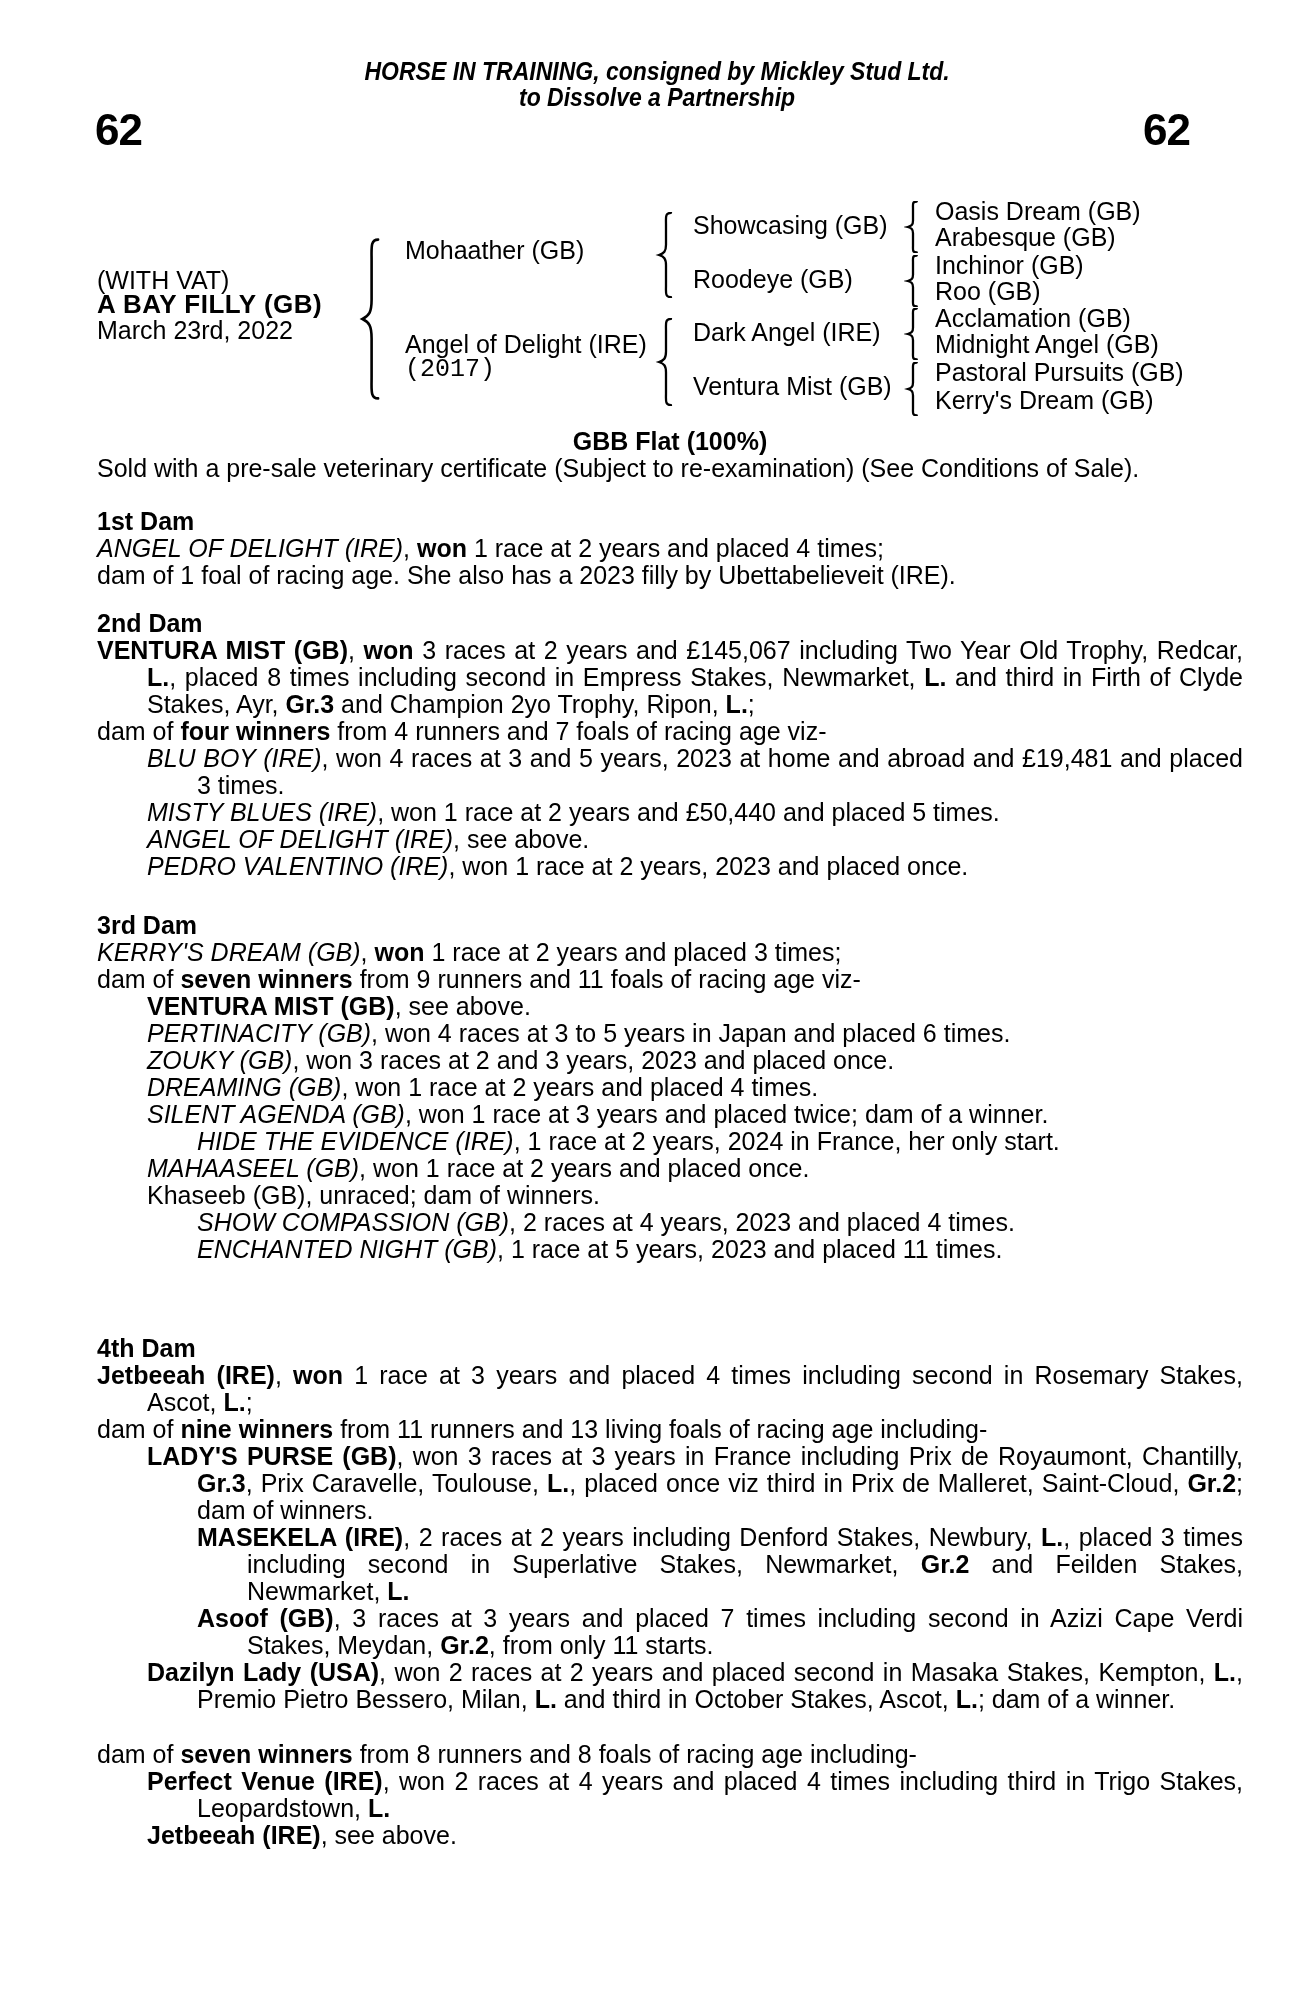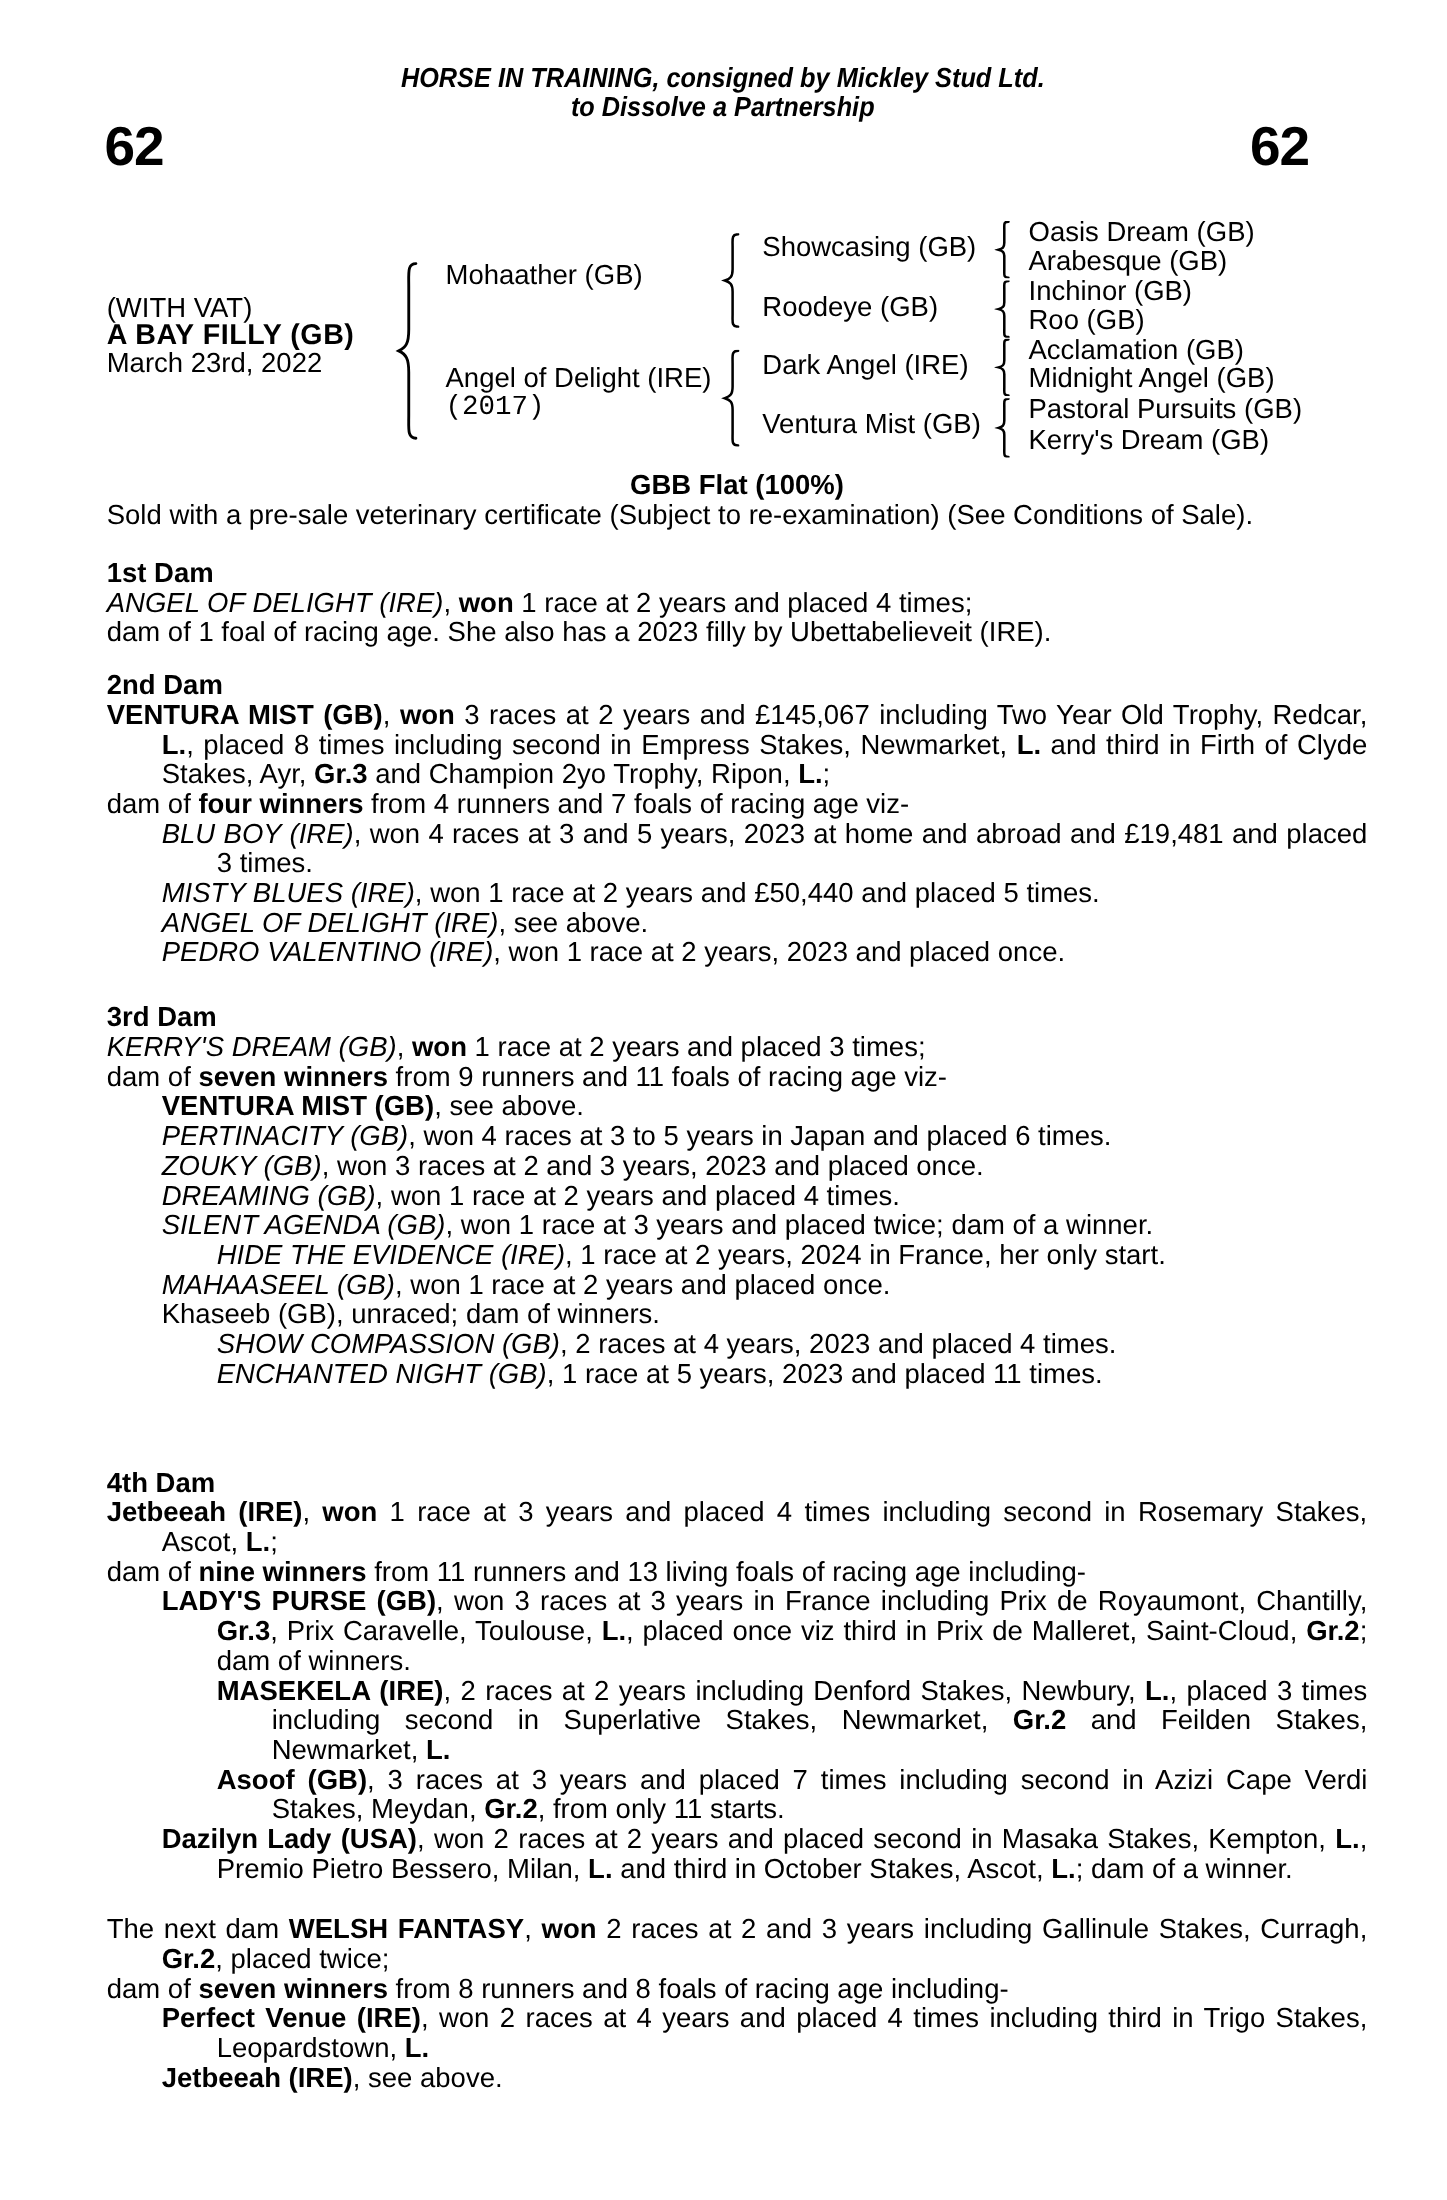--- a/index.html
+++ b/index.html
@@ -1,21 +1,21 @@
 <!DOCTYPE html>
 <html><head>
 <meta charset="utf-8">
 <title>Catalogue Page</title>
 <style>
   html,body{margin:0;padding:0;background:#ffffff;}
   body{width:1315px;height:2000px;overflow:hidden;position:relative;
        font-family:"Liberation Sans","DejaVu Sans",sans-serif;color:#000;}
   .page{position:absolute;inset:0;background:#fff;}
 
-  .lot{position:absolute;top:108px;font-size:50px;font-weight:700;letter-spacing:-1px;line-height:1;}
+  .lot{position:absolute;top:108px;font-size:44px;font-weight:700;letter-spacing:-1px;line-height:1;}
   .lot-left{left:95px;}
   .lot-right{right:125px;}
 
   .hdr{position:absolute;left:0;width:100%;text-align:center;font-style:italic;font-weight:700;font-size:25px;line-height:1.1;}
   .hdr1{top:58px;}
   .hdr2{top:84px;}
   .hdr .squeeze{display:inline-block;transform:scaleX(0.92);transform-origin:center;}
 
   
   #ped{position:absolute;inset:0;}
@@ -159,20 +159,19 @@
       <div class="sec sec3">
         <div class="dam-heading">4th Dam</div>
         <div class="para ind0"><span class="b">Jetbeeah (IRE)</span><span>, </span><span class="b">won</span><span> 1 race at 3 years and placed 4 times including second in Rosemary Stakes, Ascot, </span><span class="b">L.</span><span>;</span></div>
         <div class="para ind0"><span>dam of </span><span class="b">nine winners</span><span> from 11 runners and 13 living foals of racing age including-</span></div>
         <div class="para ind1"><span class="b">LADY'S PURSE (GB)</span><span>, won 3 races at 3 years in France including Prix de Royaumont, Chantilly, </span><span class="b">Gr.3</span><span>, Prix Caravelle, Toulouse, </span><span class="b">L.</span><span>, placed once viz third in Prix de Malleret, Saint-Cloud, </span><span class="b">Gr.2</span><span>; dam of winners.</span></div>
         <div class="para ind2"><span class="b">MASEKELA (IRE)</span><span>, 2 races at 2 years including Denford Stakes, Newbury, </span><span class="b">L.</span><span>, placed 3 times including second in Superlative Stakes, Newmarket, </span><span class="b">Gr.2</span><span> and Feilden Stakes, Newmarket, </span><span class="b">L.</span></div>
         <div class="para ind2"><span class="b">Asoof (GB)</span><span>, 3 races at 3 years and placed 7 times including second in Azizi Cape Verdi Stakes, Meydan, </span><span class="b">Gr.2</span><span>, from only 11 starts.</span></div>
         <div class="para ind1"><span class="b">Dazilyn Lady (USA)</span><span>, won 2 races at 2 years and placed second in Masaka Stakes, Kempton, </span><span class="b">L.</span><span>, Premio Pietro Bessero, Milan, </span><span class="b">L.</span><span> and third in October Stakes, Ascot, </span><span class="b">L.</span><span>; dam of a winner.</span></div>
       </div>
       <div class="sec sec4">
-        <div class="para ind0"><span>The next dam </span><span class="b">WELSH FANTASY</span><span>, </span><span class="b">won</span><span> 2 races at 2 and 3 years including Gallinule Stakes, Curragh, </span><span class="b">Gr.2</span><span>, placed twice;</span></div>
         <div class="para ind0"><span>dam of </span><span class="b">seven winners</span><span> from 8 runners and 8 foals of racing age including-</span></div>
         <div class="para ind1"><span class="b">Perfect Venue (IRE)</span><span>, won 2 races at 4 years and placed 4 times including third in Trigo Stakes, Leopardstown, </span><span class="b">L.</span></div>
         <div class="para ind1"><span class="b">Jetbeeah (IRE)</span><span>, see above.</span></div>
       </div>
     </div>
 
 </div>
 
 </body></html>

